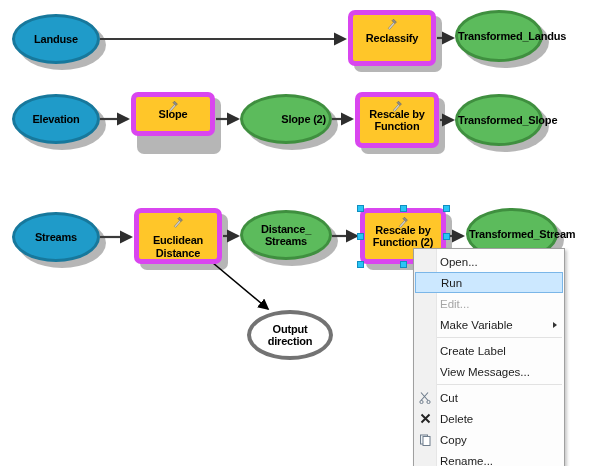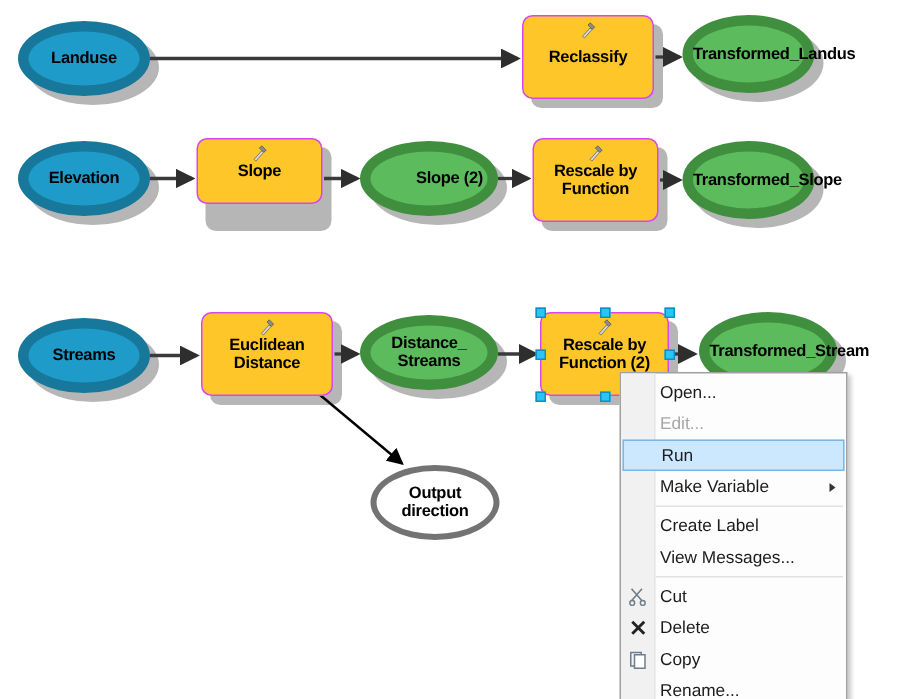--- a/index.html
+++ b/index.html
@@ -34,38 +34,38 @@
     color: #000000;
     font-weight: bold;
     font-size: 11px;
     line-height: 12.5px;
     letter-spacing: -0.2px;
   }
   .node .lbl { display: block; width: 100%; padding: 0 3px; }
 
   .node.var {
     border-radius: 50%;
-    border: 7px solid #000000;
+    border: 3px solid #000000;
   }
   .node.var.input {
     background: #1f9bc9;
     border-color: #17789c;
   }
   .node.var.derived {
     background: #5cbb5c;
     border-color: #3f8f3f;
   }
   .node.var.output {
     background: #ffffff;
     border: 4px solid #737373;
   }
 
   .node.tool {
     background: #ffc629;
-    border: 1px solid #d946ef;
+    border: 5px solid #d946ef;
     border-radius: 7px;
   }
 
   .shadow {
     position: absolute;
     background: #9a9a9a;
     opacity: 0.72;
     z-index: 0;
   }
   .shadow.ell { border-radius: 50%; }
@@ -254,21 +254,21 @@
   <div class="node var derived" style="left:455px; top:94px; width:88px; height:52px;">
     <span class="lbl">Transformed_Slope</span>
   </div>
 
   <div class="shadow ell" style="left:18px; top:218px; width:88px; height:50px;"></div>
   <div class="node var input" style="left:12px; top:212px; width:88px; height:50px;">
     <span class="lbl">Streams</span>
   </div>
 
   <div class="shadow rect" style="left:140px; top:214px; width:88px; height:56px;"></div>
-  <div class="node tool" style="left:134px; top:208px; width:88px; height:56px;">
+  <div class="node tool" style="left:134px; top:208px; width:88px; height:56px;align-items:flex-end;">
     <svg class="hammer" viewBox="0 0 16 14">
       <path d="M9.5 1.2 L12.4 4.1 L10.9 5.6 L8.0 2.7 Z" fill="#8d8d8d" stroke="#5c5c5c" stroke-width="0.6"></path>
       <path d="M9.4 4.6 L10.6 5.8 L5.6 11.4 L4.4 10.2 Z" fill="#d9d9d9" stroke="#6f6f6f" stroke-width="0.6"></path>
     </svg>
     <span class="lbl">Euclidean Distance</span>
   </div>
 
   <div class="shadow ell" style="left:246px; top:216px; width:92px; height:50px;"></div>
   <div class="node var derived" style="left:240px; top:210px; width:92px; height:50px;">
     <span class="lbl">Distance_ Streams</span>
@@ -301,26 +301,26 @@
     <span class="lbl">Output direction</span>
   </div>
 
   <div id="ctxmenu">
     <div class="gutter"></div>
 
     <div class="mi">
       <span>Open...</span>
     </div>
 
+    <div class="mi selected">
+      <span>Run</span>
+    </div>
+
     <div class="mi disabled">
       <span>Edit...</span>
-    </div>
-
-    <div class="mi selected">
-      <span>Run</span>
     </div>
 
     <div class="mi">
       <span>Make Variable</span>
       <span class="arrow"></span>
     </div>
 
     <div class="sep"></div>
 
     <div class="mi">

